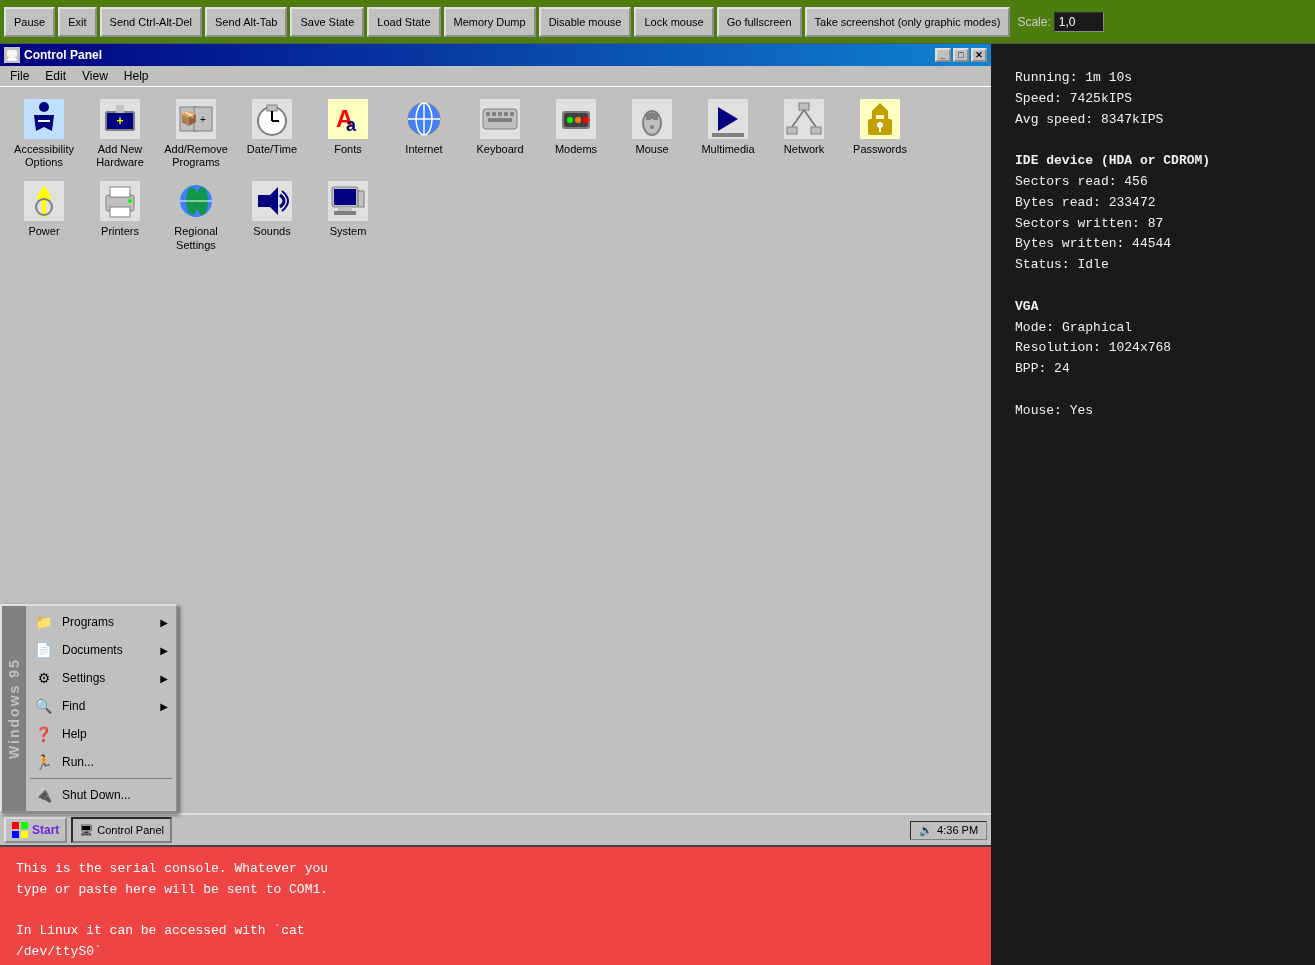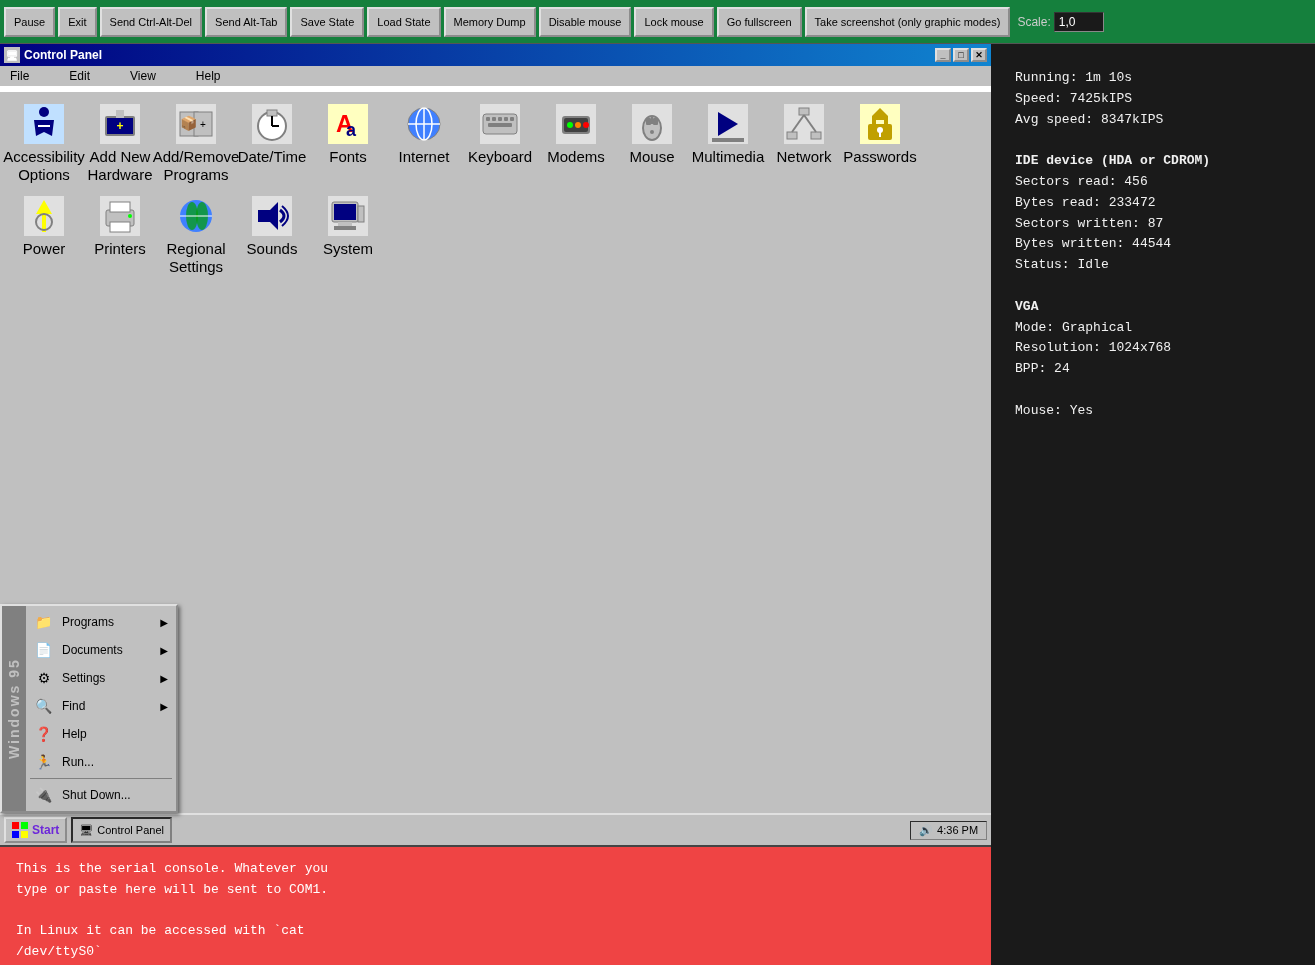--- a/index.html
+++ b/index.html
@@ -7,21 +7,21 @@
       background: #1a1a1a;
       font-family: Arial, sans-serif;
       width: 1315px;
       height: 965px;
       overflow: hidden;
       color: #fff;
     }
 
     
     #toolbar {
-      background: #15803d;
+      background: #4d7c0f;
       border-bottom: 1px solid #555;
       display: flex;
       align-items: center;
       padding: 3px 4px;
       gap: 3px;
       height: 44px;
     }
     .toolbar-btn {
       background: #c0c0c0;
       border: 2px outset #e0e0e0;
@@ -101,23 +101,22 @@
       justify-content: center;
       cursor: pointer;
       color: #000;
       font-weight: bold;
     }
 
     
     .win95-menubar {
       background: #c0c0c0;
       display: flex;
-      border-bottom: 6px solid #ffffff;
+      border-bottom: 1px solid #ffffff;
       padding: 1px 2px;
-      gap: 24px;
     }
     .win95-menu-item {
       padding: 2px 8px;
       font-size: 12px;
       color: #000;
       cursor: pointer;
       font-family: 'Arial', sans-serif;
     }
 
     
@@ -147,21 +146,21 @@
     .cp-icon {
       width: 40px;
       height: 40px;
       margin-bottom: 4px;
       display: flex;
       align-items: center;
       justify-content: center;
       font-size: 24px;
     }
     .cp-label {
-      font-size: 15px;
+      font-size: 11px;
       color: #000;
       line-height: 1.2;
       font-family: Arial, sans-serif;
     }
 
     
     .win95-taskbar {
       background: #c0c0c0;
       border-top: 2px outset #e0e0e0;
       height: 32px;

